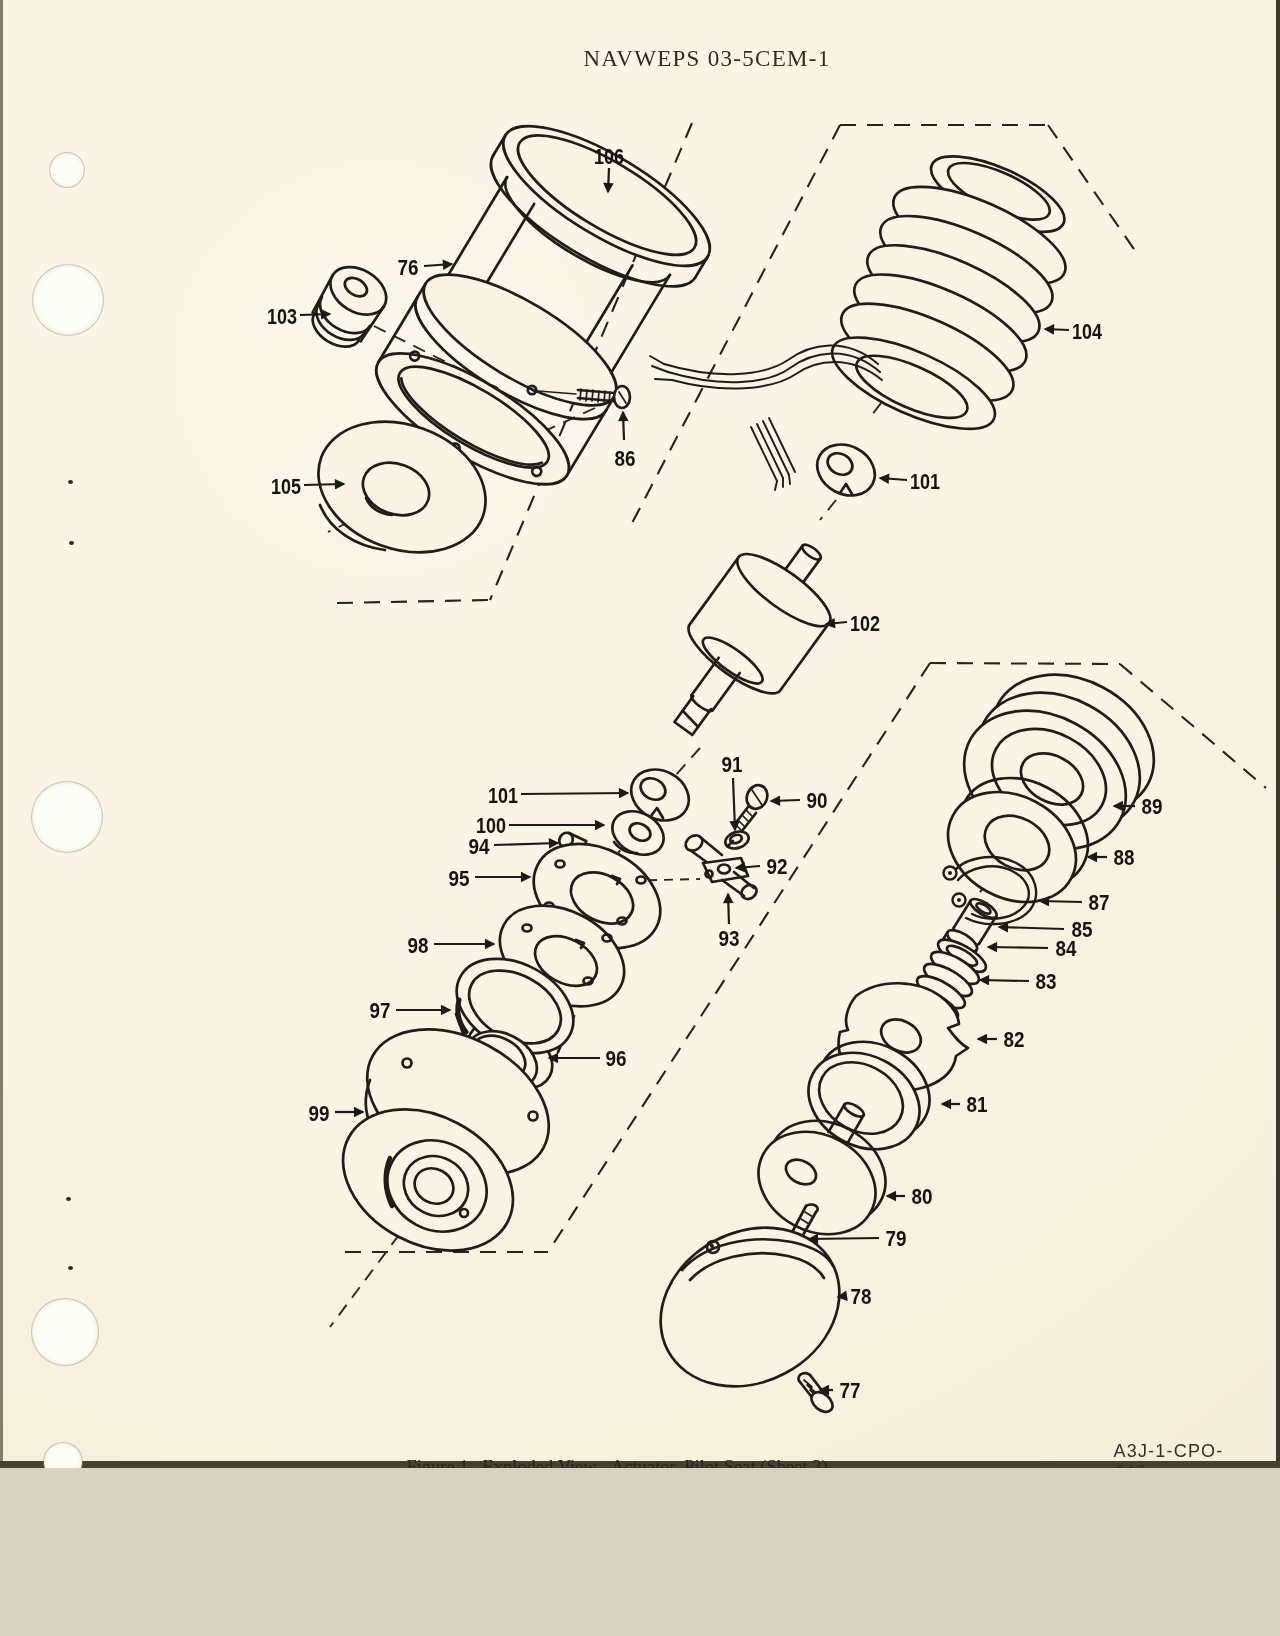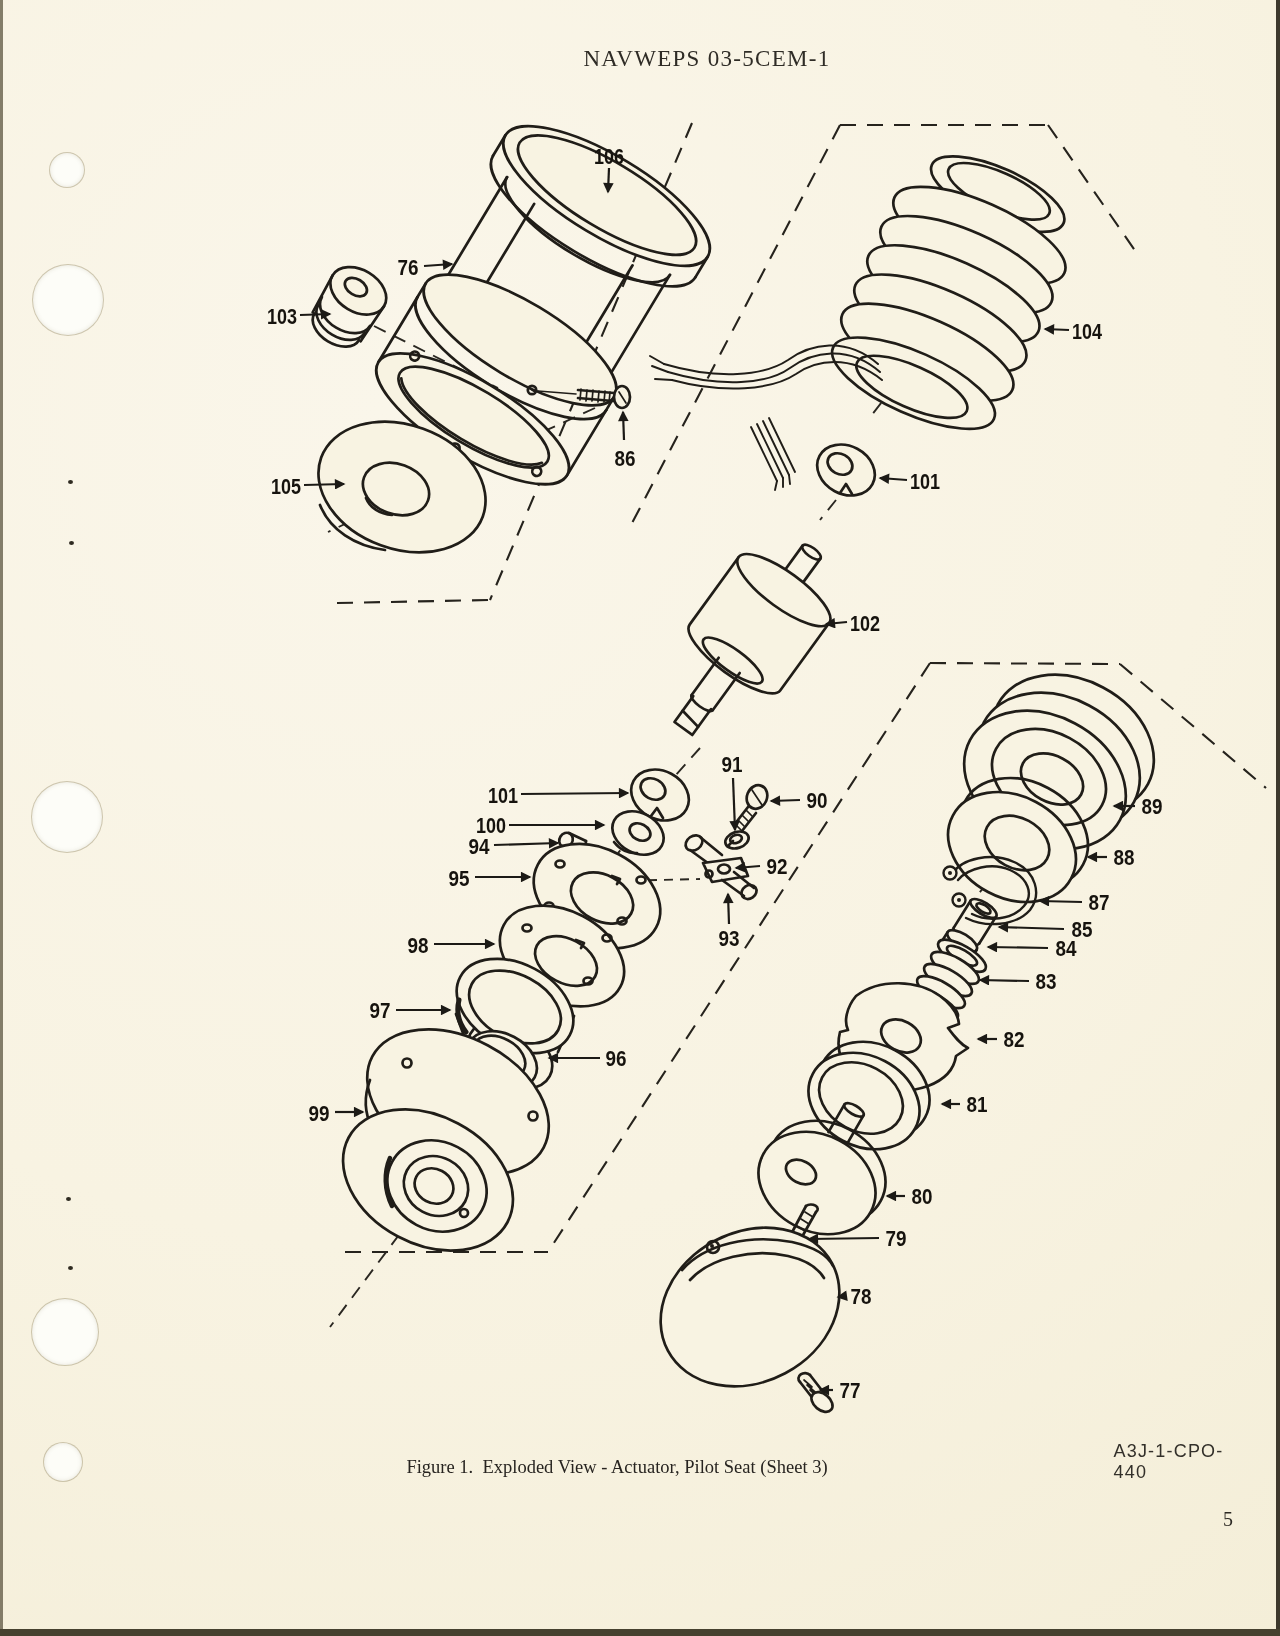--- a/index.html
+++ b/index.html
@@ -1,18 +1,18 @@
 <!DOCTYPE html>
 <html><head>
 <meta charset="utf-8">
 <style>
   html,body{margin:0;padding:0;background:#d8d2c0;}
   .page{
     position:relative;
-    width:1280px;height:1636px;
+    width:1280px;height:1468px;
     background:#f8f3e2;
     background-image:radial-gradient(circle at 30% 25%, #faf6ea 0%, #f8f3e2 55%, #f4eed8 100%);
     overflow:hidden;
     font-family:"Liberation Serif", serif;
     color:#262219;
   }
   .edge-left{position:absolute;left:0;top:0;width:3px;height:100%;background:#6e6754;opacity:.85;}
   .edge-right{position:absolute;right:0;top:0;width:4px;height:100%;background:#3d382c;}
   .edge-bottom{position:absolute;left:0;bottom:0;width:100%;height:7px;background:#46412f;}
   .punch{position:absolute;border-radius:50%;background:#fdfdf8;box-shadow:0 0 0 1px rgba(150,140,105,.45), inset 0 0 4px rgba(120,110,80,.18);}

